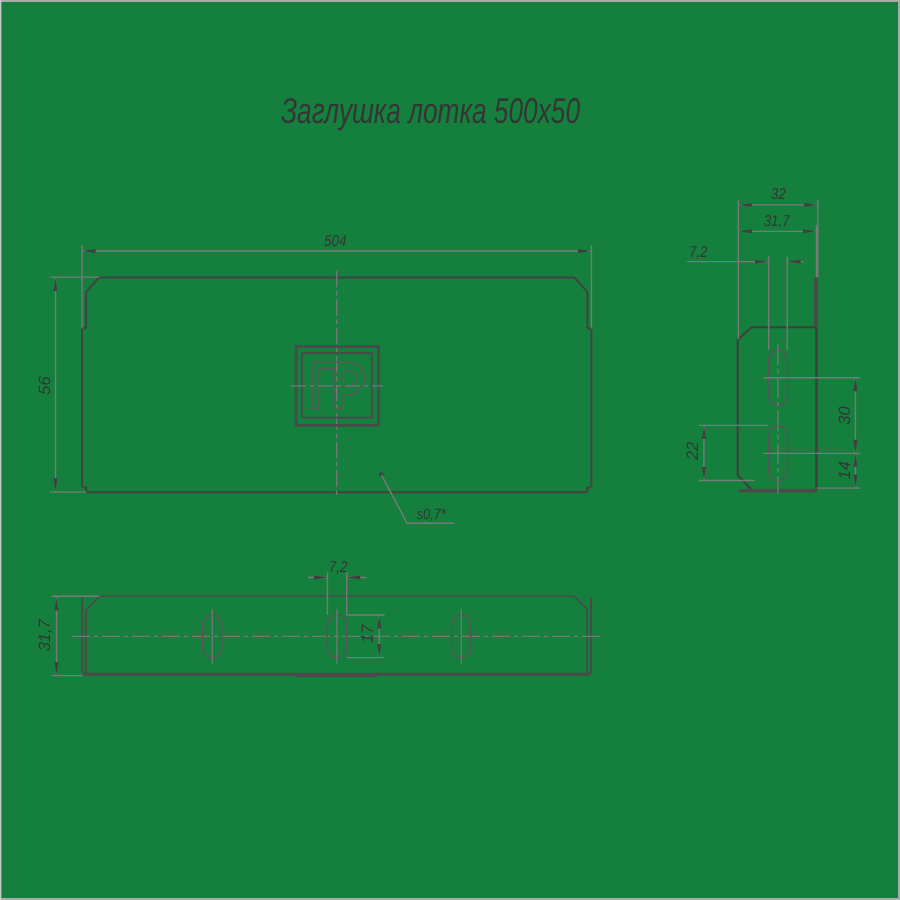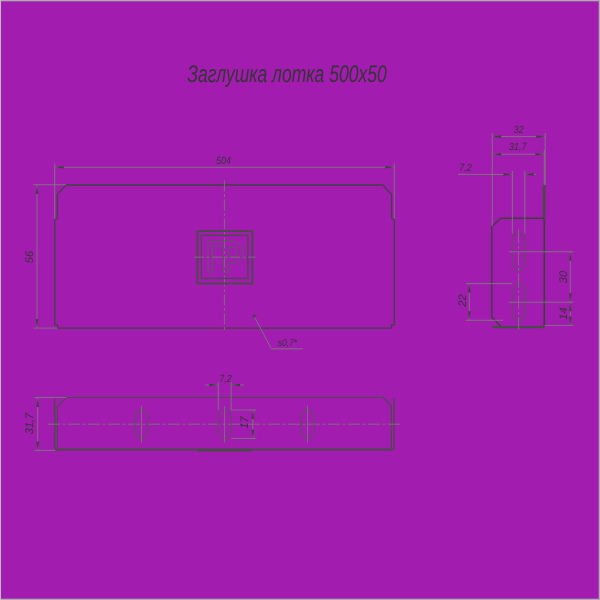--- a/index.html
+++ b/index.html
@@ -1,16 +1,16 @@
 <!DOCTYPE html>
 <html><head>
 <meta charset="utf-8">
 <style>
   html,body{margin:0;padding:0;background:#ffffff;}
-  .wrap{width:600px;height:600px;position:relative;background:#a21caf;overflow:hidden;}
+  .wrap{width:600px;height:600px;position:relative;background:#15803d;overflow:hidden;}
   svg{position:absolute;top:0;left:0;}
   text{font-family:"Liberation Sans",sans-serif;font-style:italic;fill:#353535;text-rendering:geometricPrecision;-webkit-font-smoothing:antialiased;}
 </style>
 </head>
 <body>
 <div class="wrap">
 <svg width="600" height="600" viewBox="0 0 600 600">
 
 <g fill="#adadad" stroke="none">
 <rect x="0" y="0" width="600" height="1.3"></rect>

